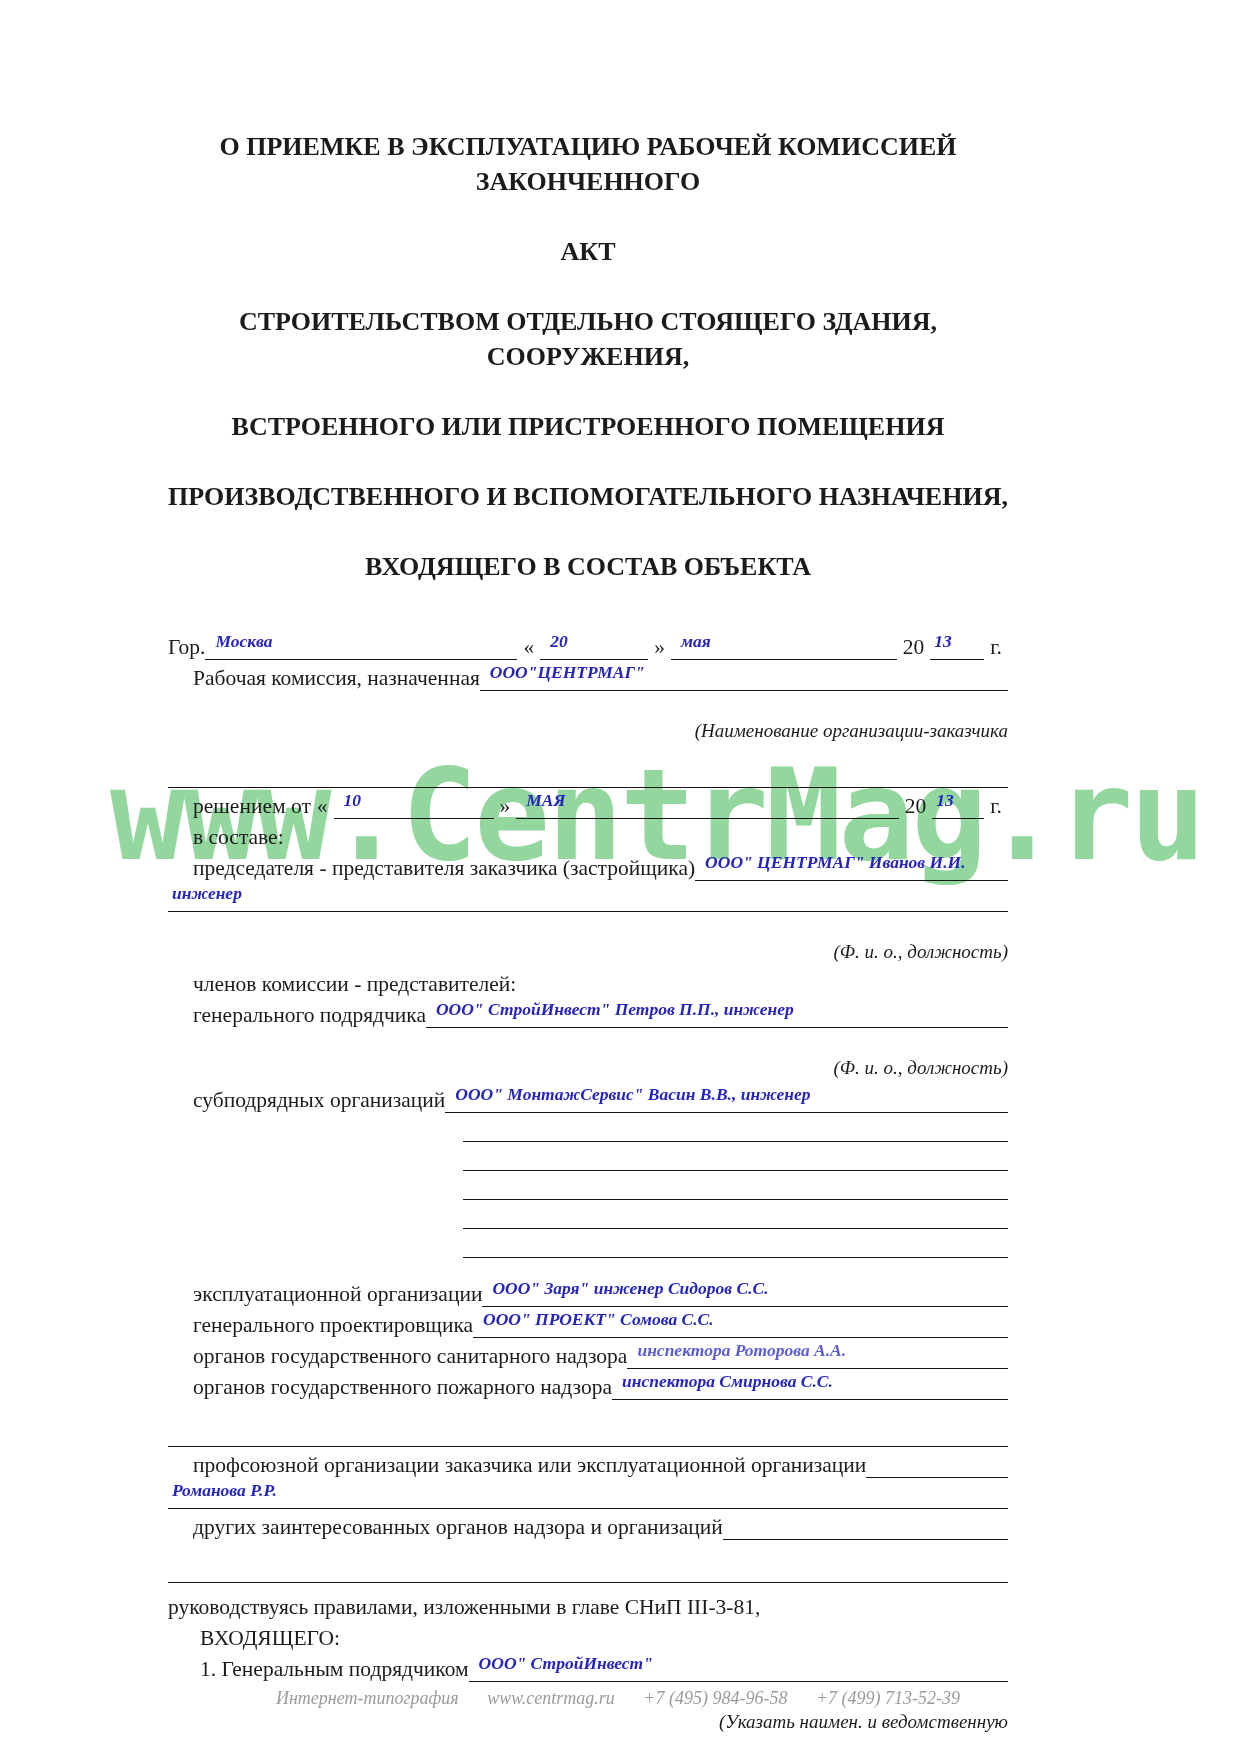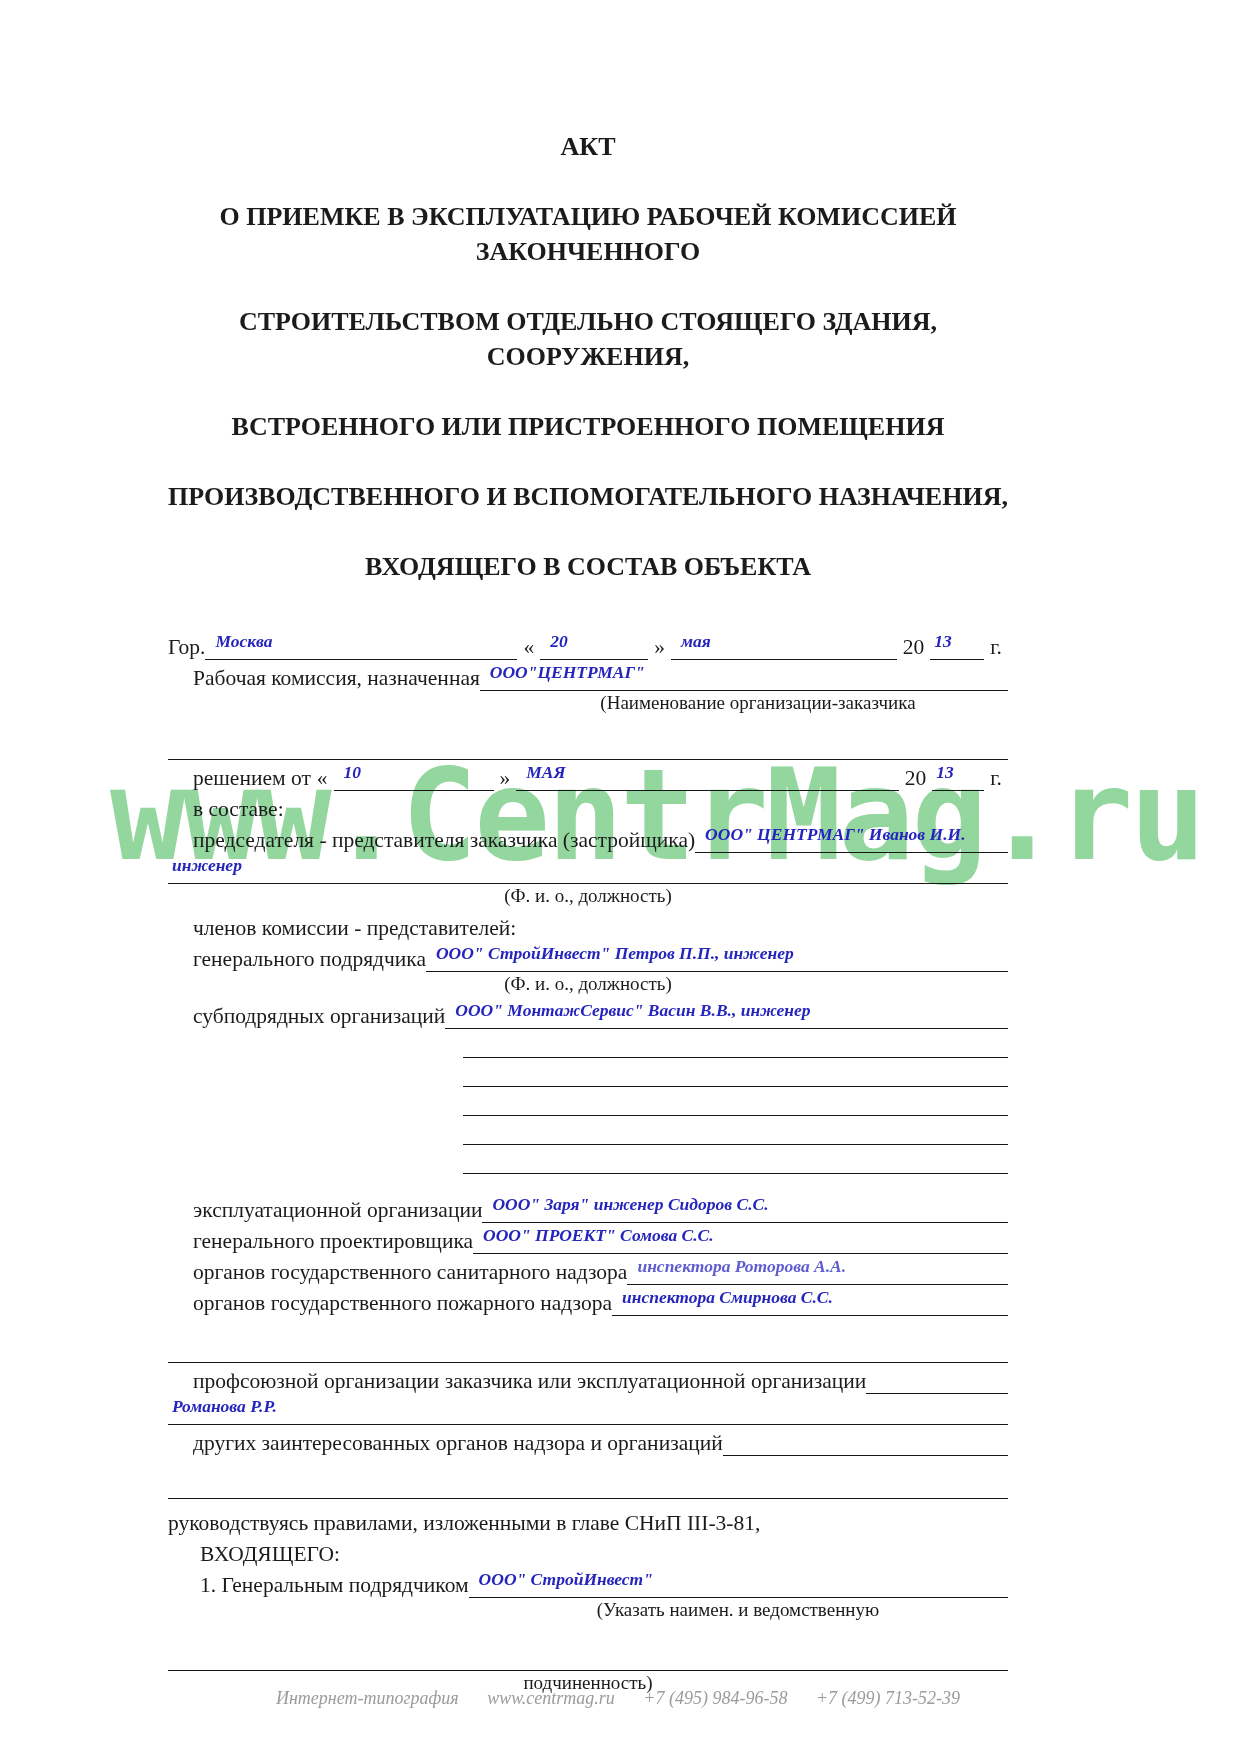--- a/index.html
+++ b/index.html
@@ -22,21 +22,21 @@
     flex:1 1 auto;border-bottom:1.4px solid #161616;min-height:27px;
     display:flex;align-items:flex-start;padding:0 2px 1px 10px;
   }
   .fill.fx{flex:0 0 auto;}
   .fill.nopad{padding-left:4px;}
   .val{
     color:var(--fill-blue,#2525bd);font-weight:bold;font-style:italic;
     font-size:17.5px;line-height:21px;white-space:nowrap;padding-bottom:2px;
   }
   .val.light{color:var(--fill-blue-light,#5d5dd0);}
-  .cap{min-height:26px;font-size:19px;line-height:24px;text-align:center;}
+  .cap{min-height:26px;font-style:italic;font-size:19px;line-height:24px;text-align:right;margin-top:28px;}
   .cap.off-right{padding-left:340px;}
   .cap.off-right2{padding-left:300px;}
   .in25{margin-left:25px;}
   .in32{margin-left:32px;}
   .bi{margin-left:295px;}
   .blank-row{min-height:29px;}
   .mt6{margin-top:6px;} .mt10{margin-top:10px;} .mt14{margin-top:14px;} .mt18{margin-top:18px;}
   .footer{
     position:absolute;left:0;top:1688px;width:100%;text-align:center;z-index:1;
     font-style:italic;font-size:18px;color:var(--footer-gray,#9b9b9b);
@@ -46,22 +46,22 @@
 </head>
 <body>
 
 <div class="page">
 
   <div class="watermark">www.CentrMag.ru</div>
 
   <div class="content">
 
     <div class="title">
+      <div>О ПРИЕМКЕ В ЭКСПЛУАТАЦИЮ РАБОЧЕЙ КОМИССИЕЙ ЗАКОНЧЕННОГО</div>
       <div>АКТ</div>
-      <div>О ПРИЕМКЕ В ЭКСПЛУАТАЦИЮ РАБОЧЕЙ КОМИССИЕЙ ЗАКОНЧЕННОГО</div>
       <div>СТРОИТЕЛЬСТВОМ ОТДЕЛЬНО СТОЯЩЕГО ЗДАНИЯ, СООРУЖЕНИЯ,</div>
       <div>ВСТРОЕННОГО ИЛИ ПРИСТРОЕННОГО ПОМЕЩЕНИЯ</div>
       <div>ПРОИЗВОДСТВЕННОГО И ВСПОМОГАТЕЛЬНОГО НАЗНАЧЕНИЯ,</div>
       <div>ВХОДЯЩЕГО В СОСТАВ ОБЪЕКТА</div>
     </div>
 
     <div class="row mt10">
       <span class="lbl">Гор.</span>
       <span class="fill fx" style="width:300px">
         <span class="val">Москва</span>

